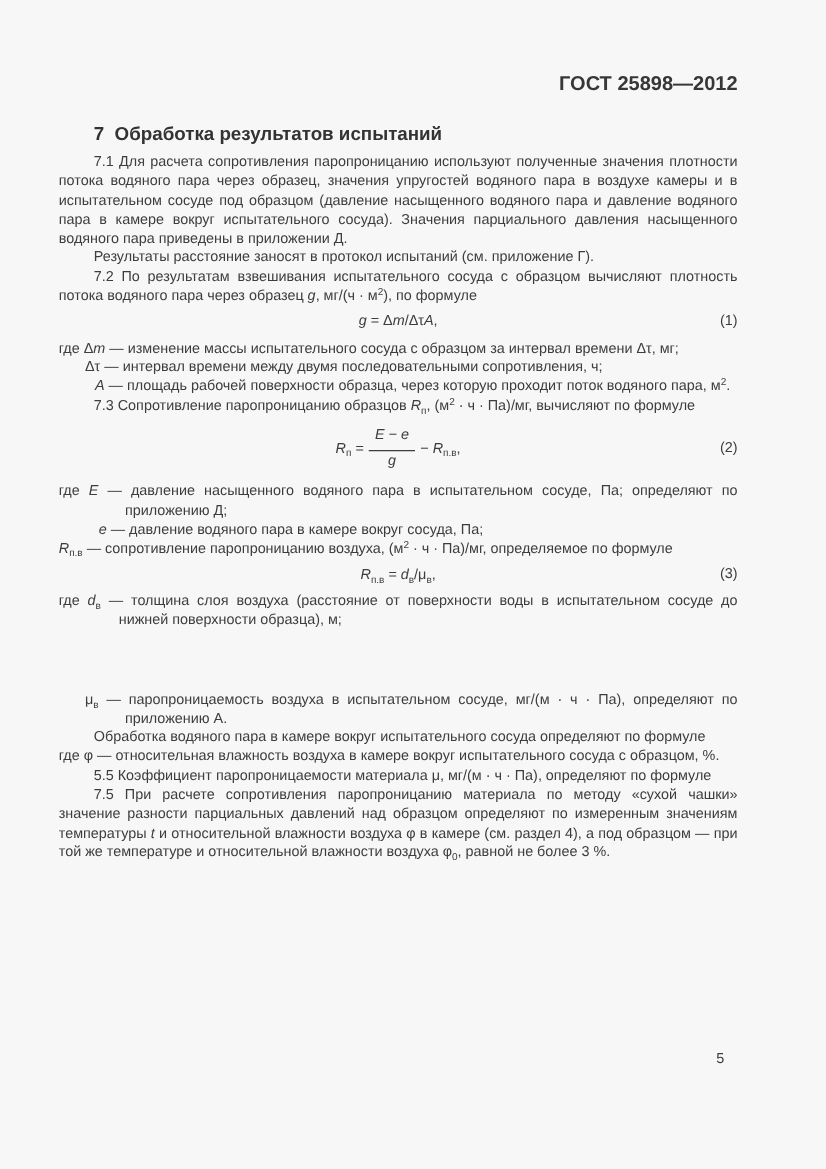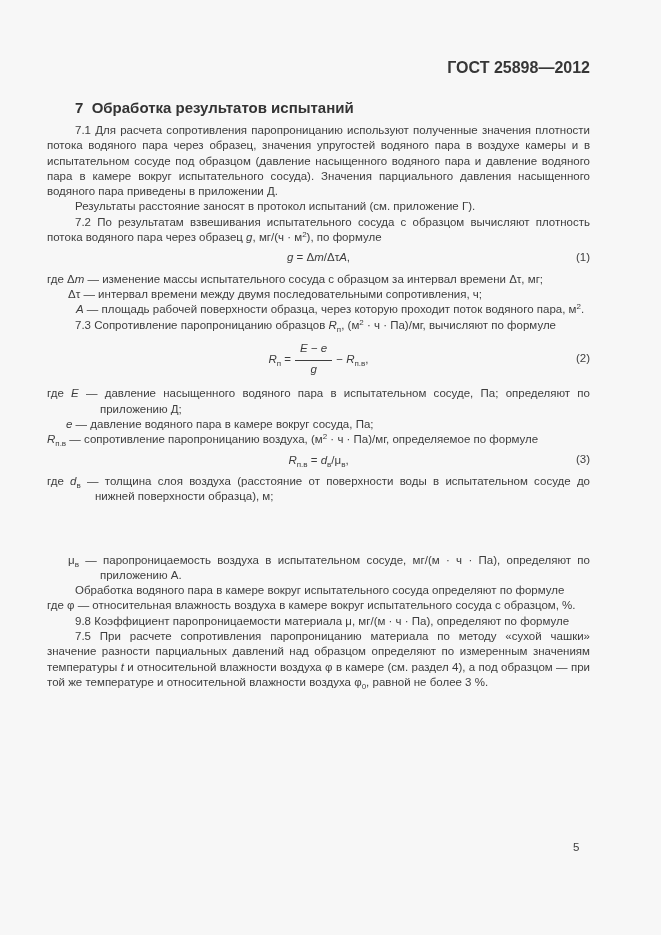--- a/index.html
+++ b/index.html
@@ -19,21 +19,21 @@
     text-align:right; font-weight:bold; font-size:16px; line-height:14px;
     margin-bottom:24px; color:#373737;
   }
   .section-title {
     font-weight:bold; font-size:15px; line-height:18px;
     margin:0 0 6px 28px; color:#333; white-space:pre-wrap;
   }
   .para { text-align:justify; text-indent:28px; }
   .def { text-align:justify; }
   .ml21 { margin-left:21px; }
-  .ml26 { margin-left:19px; }
+  .ml26 { margin-left:32px; }
   .ml29 { margin-left:29px; }
   .hang53 { padding-left:53px; text-indent:-53px; }
   .hang48 { padding-left:48px; text-indent:-48px; }
   .hang-mu { margin-left:21px; padding-left:32px; text-indent:-32px;margin-top:48px; }
   .formula-row { position:relative; text-align:center; margin:5px 0 6px 0; }
   .frac-row { margin:8px 0 9px 0; }
   .formula-num { position:absolute; right:0; top:50%; transform:translateY(-50%); }
   .frac-wrap { display:inline-flex; align-items:center; }
   .frac-wrap > span { margin:0 2px; }
   .frac { display:inline-block; text-align:center; vertical-align:middle; margin:0 3px; }
@@ -91,21 +91,21 @@
     </div>
 
     <div class="def hang48">где <i>d</i><sub>в</sub> — толщина слоя воздуха (расстояние от поверхности воды в испытательном сосуде до нижней поверхности образца), м;</div>
     <div class="def hang-mu">μ<sub>в</sub> — паропроницаемость воздуха в испытательном сосуде, мг/(м · ч · Па), определяют по приложению А.</div>
 
     <div class="para">Обработка водяного пара в камере вокруг испытательного сосуда определяют по формуле</div>
 
 
     <div class="def">где φ — относительная влажность воздуха в камере вокруг испытательного сосуда с образцом, %.</div>
 
-    <div class="para">9.8 Коэффициент паропроницаемости материала μ, мг/(м · ч · Па), определяют по формуле</div>
+    <div class="para">5.5 Коэффициент паропроницаемости материала μ, мг/(м · ч · Па), определяют по формуле</div>
 
 
 
     <div class="para">7.5 При расчете сопротивления паропроницанию материала по методу «сухой чашки» значение разности парциальных давлений над образцом определяют по измеренным значениям температуры <i>t</i> и относительной влажности воздуха φ в камере (см. раздел 4), а под образцом — при той же температуре и относительной влажности воздуха φ<sub>0</sub>, равной не более 3 %.</div>
 
   </div>
 
   <div class="page-number">5</div>
 </div>
 

